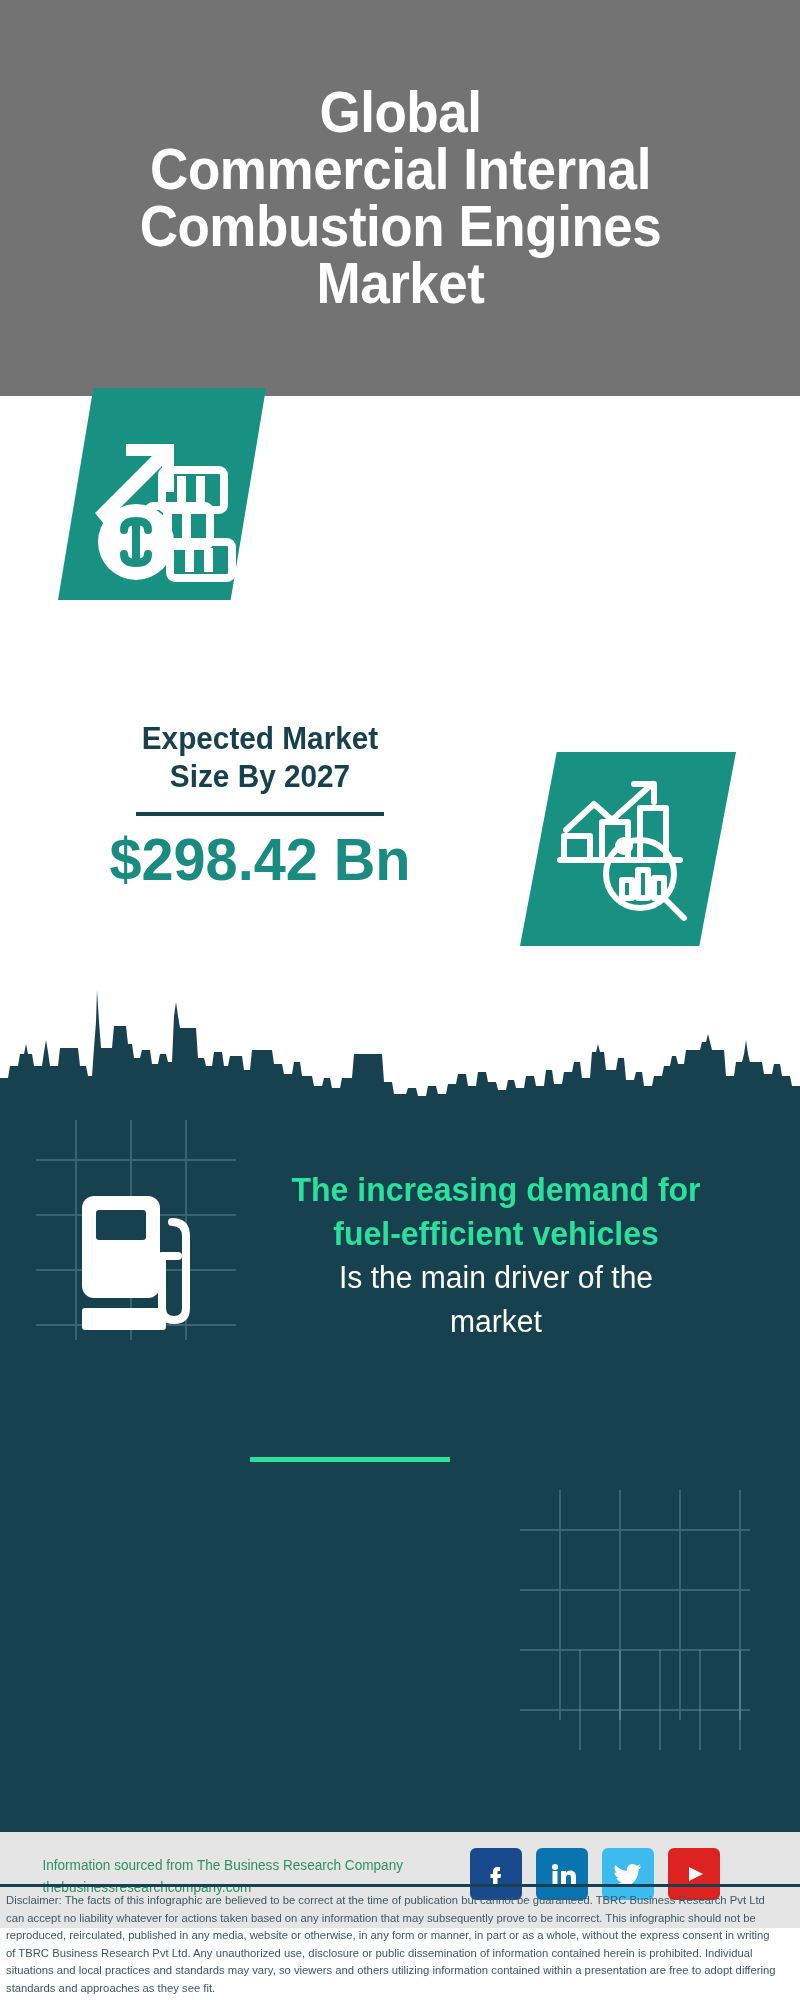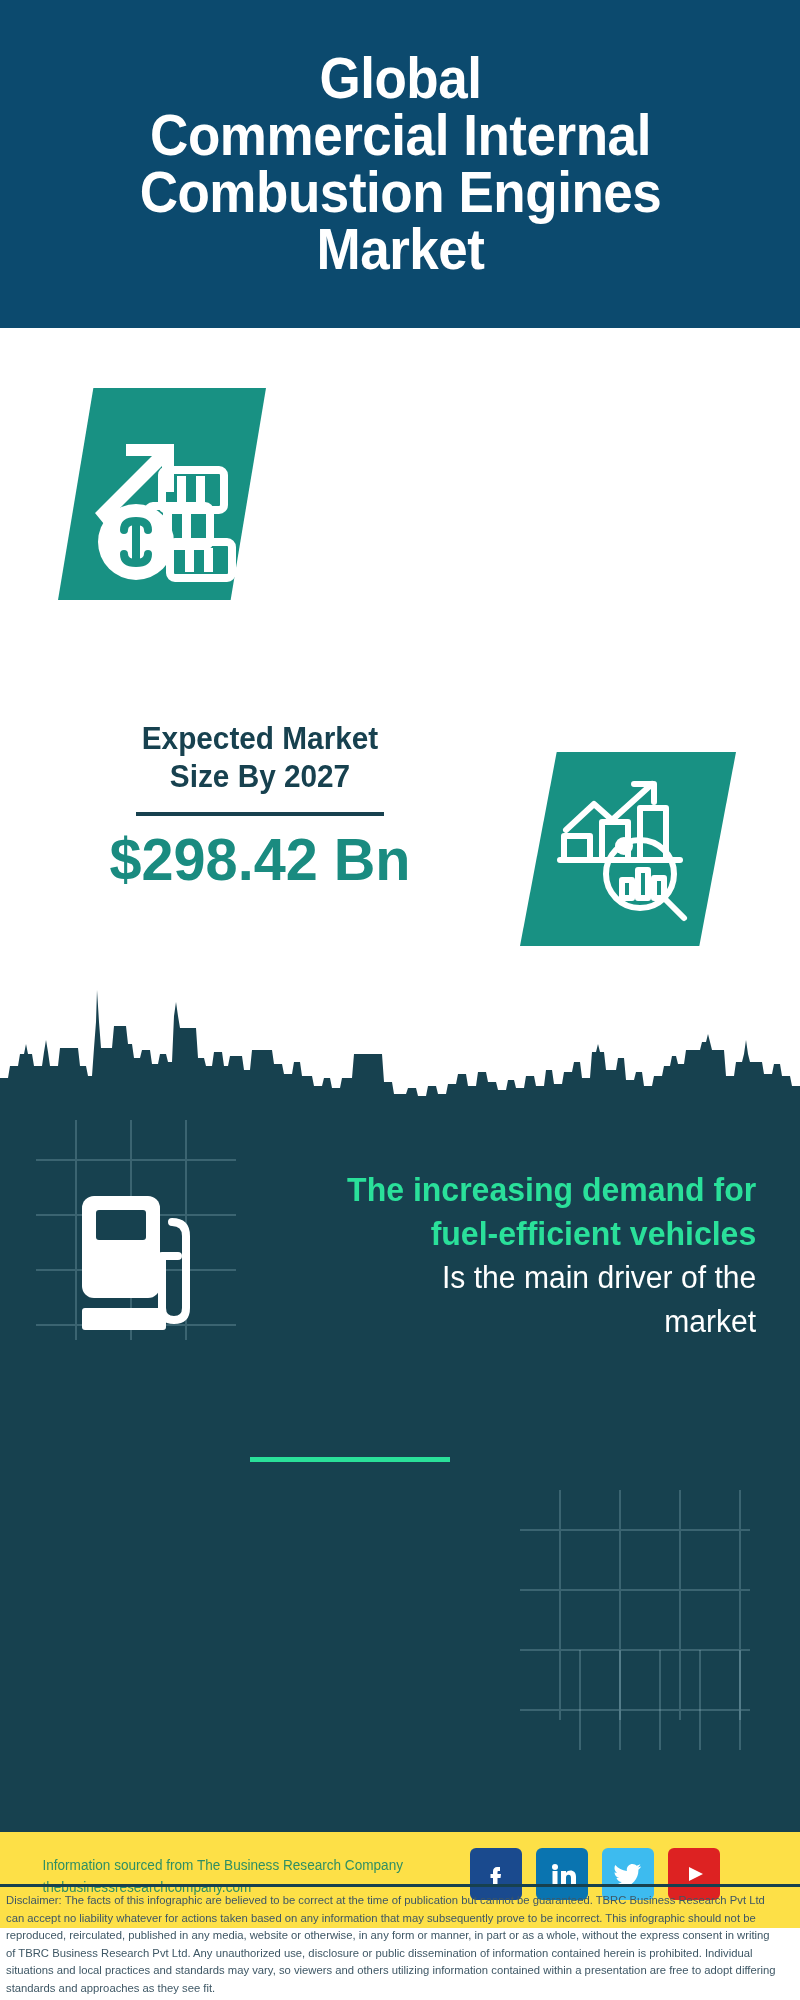--- a/index.html
+++ b/index.html
@@ -7,22 +7,22 @@
     width:800px;height:2000px;
     background:#ffffff;
     font-family:"Liberation Sans", sans-serif;
     overflow:hidden;
     position:relative;
   }
   .page{width:800px;height:2000px;position:relative;overflow:hidden;background:#fff;}
 
   
   .header{
-    position:absolute;left:0;top:0;width:800px;height:328px;
-    background:#0c4a6e;
+    position:absolute;left:0;top:0;width:800px;height:396px;
+    background:#737373;
     display:flex;align-items:center;justify-content:center;
   }
   .header-title{
     color:#ffffff;
     font-family:"Liberation Sans Narrow","Liberation Sans",sans-serif;
     font-weight:bold;
     font-size:57px;
     line-height:57px;
     text-align:center;
     letter-spacing:-0.5px;
@@ -83,21 +83,21 @@
   .skyline{position:absolute;left:0;top:966px;width:800px;height:150px;}
   .darkpanel{
     position:absolute;left:0;top:1110px;width:800px;height:722px;
     background:#17414f;
   }
   .grid-box{position:absolute;opacity:0.30;}
 
   .driver{position:absolute;left:0;top:1130px;width:800px;height:280px;}
   .driver-icon-wrap{position:absolute;left:56px;top:36px;width:170px;height:180px;}
   .driver-text{
-    position:absolute;left:244px;top:38px;width:520px;text-align:right;
+    position:absolute;left:236px;top:38px;width:520px;text-align:center;
   }
   .hl{
     color:#2ae09a;
     font-family:"Liberation Sans Narrow","Liberation Sans",sans-serif;
     font-weight:bold;font-size:33px;line-height:44px;
     transform:scaleX(0.97);
     white-space:pre-line;
   }
   .sub{
     color:#ffffff;
@@ -110,21 +110,21 @@
   .mid-rule{
     position:absolute;left:250px;top:1457px;width:200px;height:5px;background:#2ae09a;
   }
 
   .region{position:absolute;left:0;top:1490px;width:800px;height:280px;}
   .region-text{position:absolute;left:10px;top:46px;width:430px;text-align:center;}
   .region-map-wrap{position:absolute;left:538px;top:30px;width:190px;height:190px;}
 
   
   .footer{
-    position:absolute;left:0;top:1832px;width:800px;height:96px;background:#fde047;
+    position:absolute;left:0;top:1832px;width:800px;height:96px;background:#e5e5e5;
   }
   .footer-src{
     position:absolute;left:36px;top:22px;width:430px;
     color:#2f8f63;
     font-family:"Liberation Sans Narrow","Liberation Sans",sans-serif;
     font-size:14px;line-height:22px;
     transform:scaleX(0.97);
   }
   .socials{position:absolute;left:470px;top:16px;display:flex;gap:14px;}
   .sbtn{width:52px;height:52px;border-radius:6px;display:flex;align-items:center;justify-content:center;}

